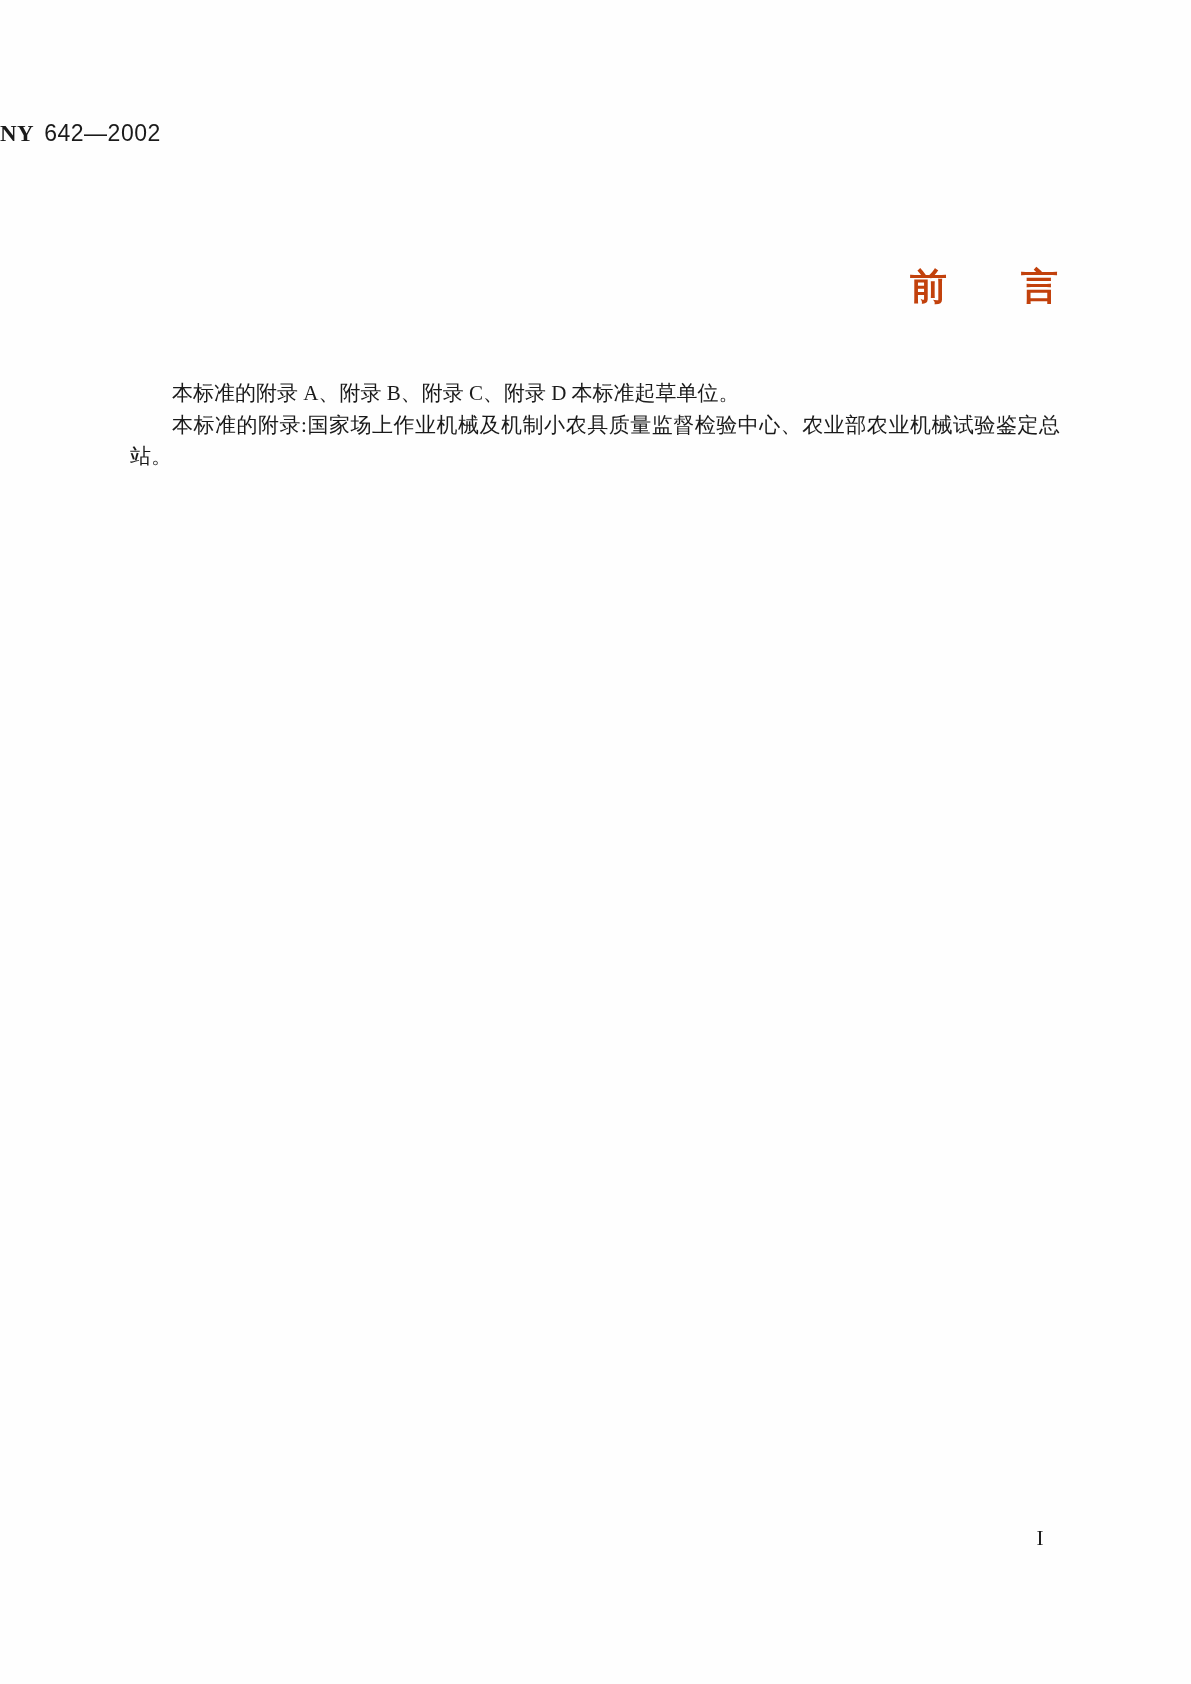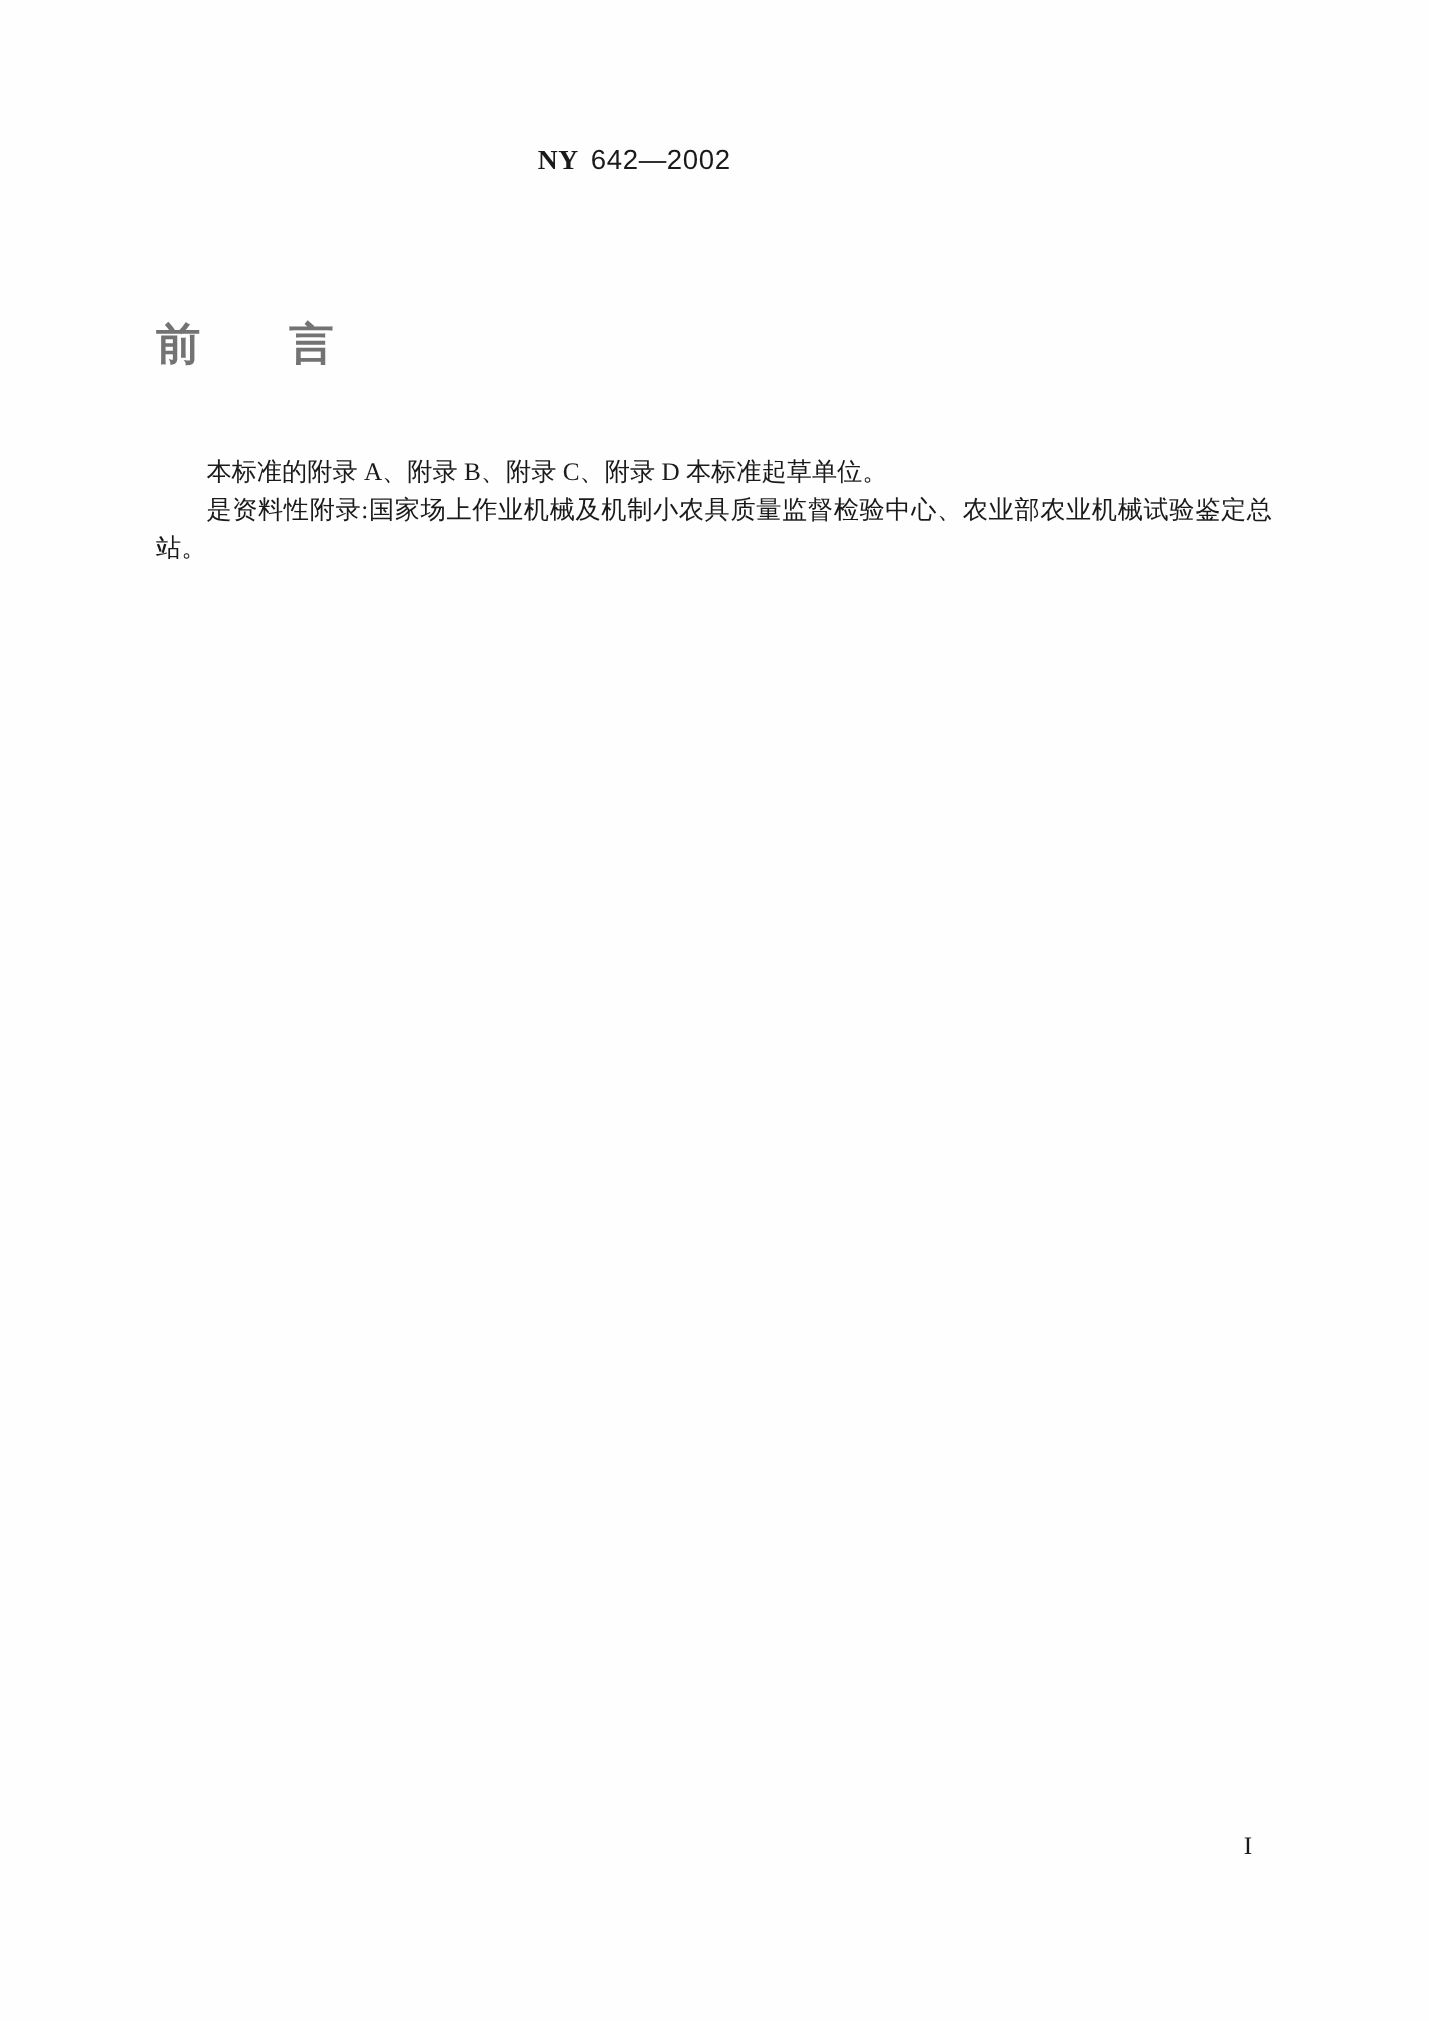--- a/index.html
+++ b/index.html
@@ -14,46 +14,46 @@
     background: #fefefe;
     overflow: hidden;
     font-family: "Liberation Serif", serif;
     color: #1a1a1a;
   }
   .standard-code {
     position: absolute;
     top: 120px;
     left: 0;
     right: 134px;
-    text-align: center;
+    text-align: left;
     font-size: 23px;
     letter-spacing: 0.5px;
     white-space: nowrap;
   }
   .standard-code .prefix {
     font-family: "Liberation Serif", serif;
     font-weight: bold;
     margin-right: 10px;
   }
   .standard-code .number {
     font-family: "Liberation Sans", sans-serif;
     font-weight: 400;
   }
   .doc-title {
     position: absolute;
     top: 266px;
     left: 130px;
     width: 928px;
     margin: 0;
-    text-align: left;
-    font-family: Liberation Sans, sans-serif;
+    text-align: right;
+    font-family: Liberation Serif, serif;
     font-weight: bold;
     font-size: 37px;
     line-height: 42px;
-    color: #737373;
+    color: #c2410c;
     white-space: pre;
   }
   .body-block {
     position: absolute;
     top: 378px;
     left: 130px;
     width: 930px;
     font-size: 21px;
     line-height: 31.5px;
     text-align: justify;
@@ -78,18 +78,18 @@
 <div class="page">
 
   <div class="standard-code">
     <span class="prefix">NY</span><span class="number">642—2002</span>
   </div>
 
   <h1 class="doc-title">前　　言</h1>
 
   <div class="body-block">
     <p>本标准的附录 A、附录 B、附录 C、附录 D 本标准起草单位。</p>
-    <p>是资料性附录:国家场上作业机械及机制小农具质量监督检验中心、农业部农业机械试验鉴定总站。</p>
+    <p>本标准的附录:国家场上作业机械及机制小农具质量监督检验中心、农业部农业机械试验鉴定总站。</p>
   </div>
 
   <div class="page-number">I</div>
 
 </div>
 
 </body></html>

